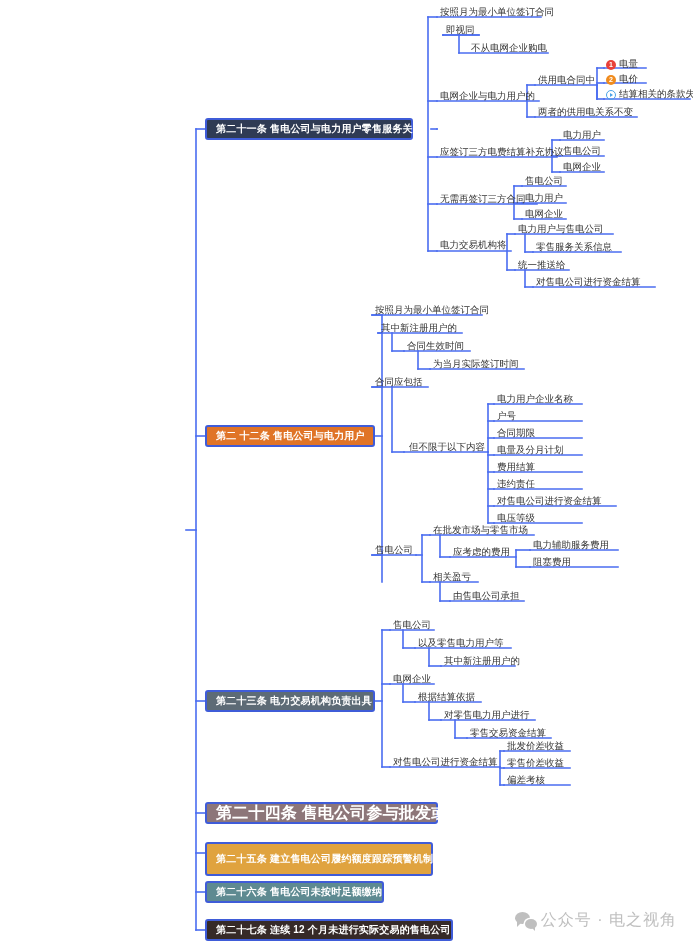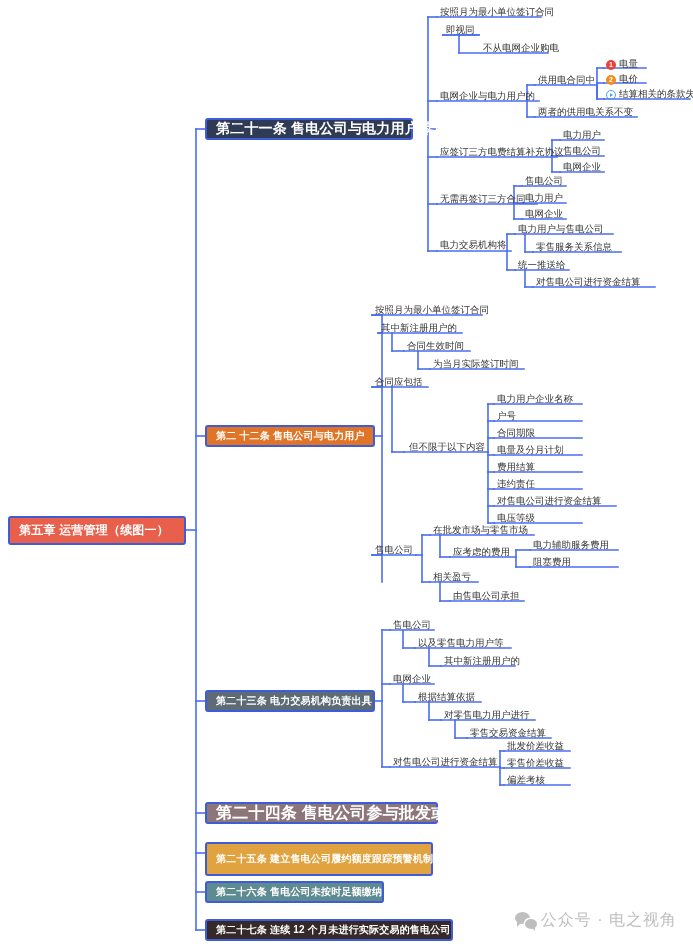--- a/index.html
+++ b/index.html
@@ -253,26 +253,23 @@
       <path d="M500 768 L504 768"></path>
       <path d="M500 785 L504 785"></path>
       <path d="M504 751 L570 751"></path>
       <path d="M504 768 L570 768"></path>
       <path d="M504 785 L570 785"></path>
 
       <path d="M437 129 L437 129"></path>
     </g>
   </svg>
 
-  <div class="boxnode" id="node-root" style="left: 8px; top: 516px; width: 178px; height: 29px; background: rgb(232, 96, 76); font-size: 12px;">
-    <span>第五章 运营管理（续图一）</span>
-  </div>
 
   <div id="branch-layer">
-      <div class="boxnode" style="left: 205px; top: 118px; width: 208px; height: 22px; background: rgb(47, 59, 84); font-size: 14px;">
+      <div class="boxnode" style="left: 205px; top: 118px; width: 208px; height: 22px; background: rgb(47, 59, 84); font-size: 10px;">
         <span>第二十一条  售电公司与电力用户零售服务关系</span>
       </div>
       <div class="boxnode" style="left: 205px; top: 425px; width: 170px; height: 22px; background: rgb(224, 116, 39); font-size: 10px;">
         <span>第二 十二条  售电公司与电力用户</span>
       </div>
       <div class="boxnode" style="left: 205px; top: 690px; width: 170px; height: 22px; background: rgb(93, 107, 118); font-size: 10px;">
         <span>第二十三条  电力交易机构负责出具</span>
       </div>
       <div class="boxnode" style="left: 205px; top: 802px; width: 233px; height: 22px; background: rgb(141, 118, 121); font-size: 16px;">
         <span>第二十四条  售电公司参与批发或零售市场交易前</span>
@@ -284,21 +281,21 @@
         <span>第二十六条  售电公司未按时足额缴纳</span>
       </div>
       <div class="boxnode" style="left: 205px; top: 919px; width: 248px; height: 22px; background: rgb(54, 42, 40); font-size: 10px;">
         <span>第二十七条 连续 12 个月未进行实际交易的售电公司</span>
       </div>
     </div>
 
   <div id="leaf-layer">
       <div class="leaf" style="left: 437px; top: 5px; min-width: 104px;"><span>按照月为最小单位签订合同</span></div>
       <div class="leaf" style="left: 443px; top: 23px; min-width: 36px;"><span>即视同</span></div>
-      <div class="leaf" style="left: 480px; top: 41px; min-width: 80px;"><span>不从电网企业购电</span></div>
+      <div class="leaf" style="left: 468px; top: 41px; min-width: 80px;"><span>不从电网企业购电</span></div>
       <div class="leaf" style="left: 437px; top: 89px; min-width: 102px;"><span>电网企业与电力用户的</span></div>
       <div class="leaf" style="left: 535px; top: 73px; min-width: 62px;"><span>供用电合同中</span></div>
       <div class="leaf" style="left: 535px; top: 105px; min-width: 102px;"><span>两者的供用电关系不变</span></div>
       <div class="leaf badge" style="left: 604px; top: 57px; min-width: 42px;"><span class="badge-dot" style="background: rgb(232, 64, 58);">1</span><span>电量</span></div>
       <div class="leaf badge" style="left: 604px; top: 72px; min-width: 42px;"><span class="badge-dot" style="background: rgb(240, 139, 29);">2</span><span>电价</span></div>
       <div class="leaf badge" style="left: 604px; top: 87px; min-width: 86px;"><span class="badge-play">
           <i></i>
         </span><span>结算相关的条款失效</span></div>
       <div class="leaf" style="left: 437px; top: 145px; min-width: 120px;"><span>应签订三方电费结算补充协议</span></div>
       <div class="leaf" style="left: 560px; top: 128px; min-width: 44px;"><span>电力用户</span></div>

